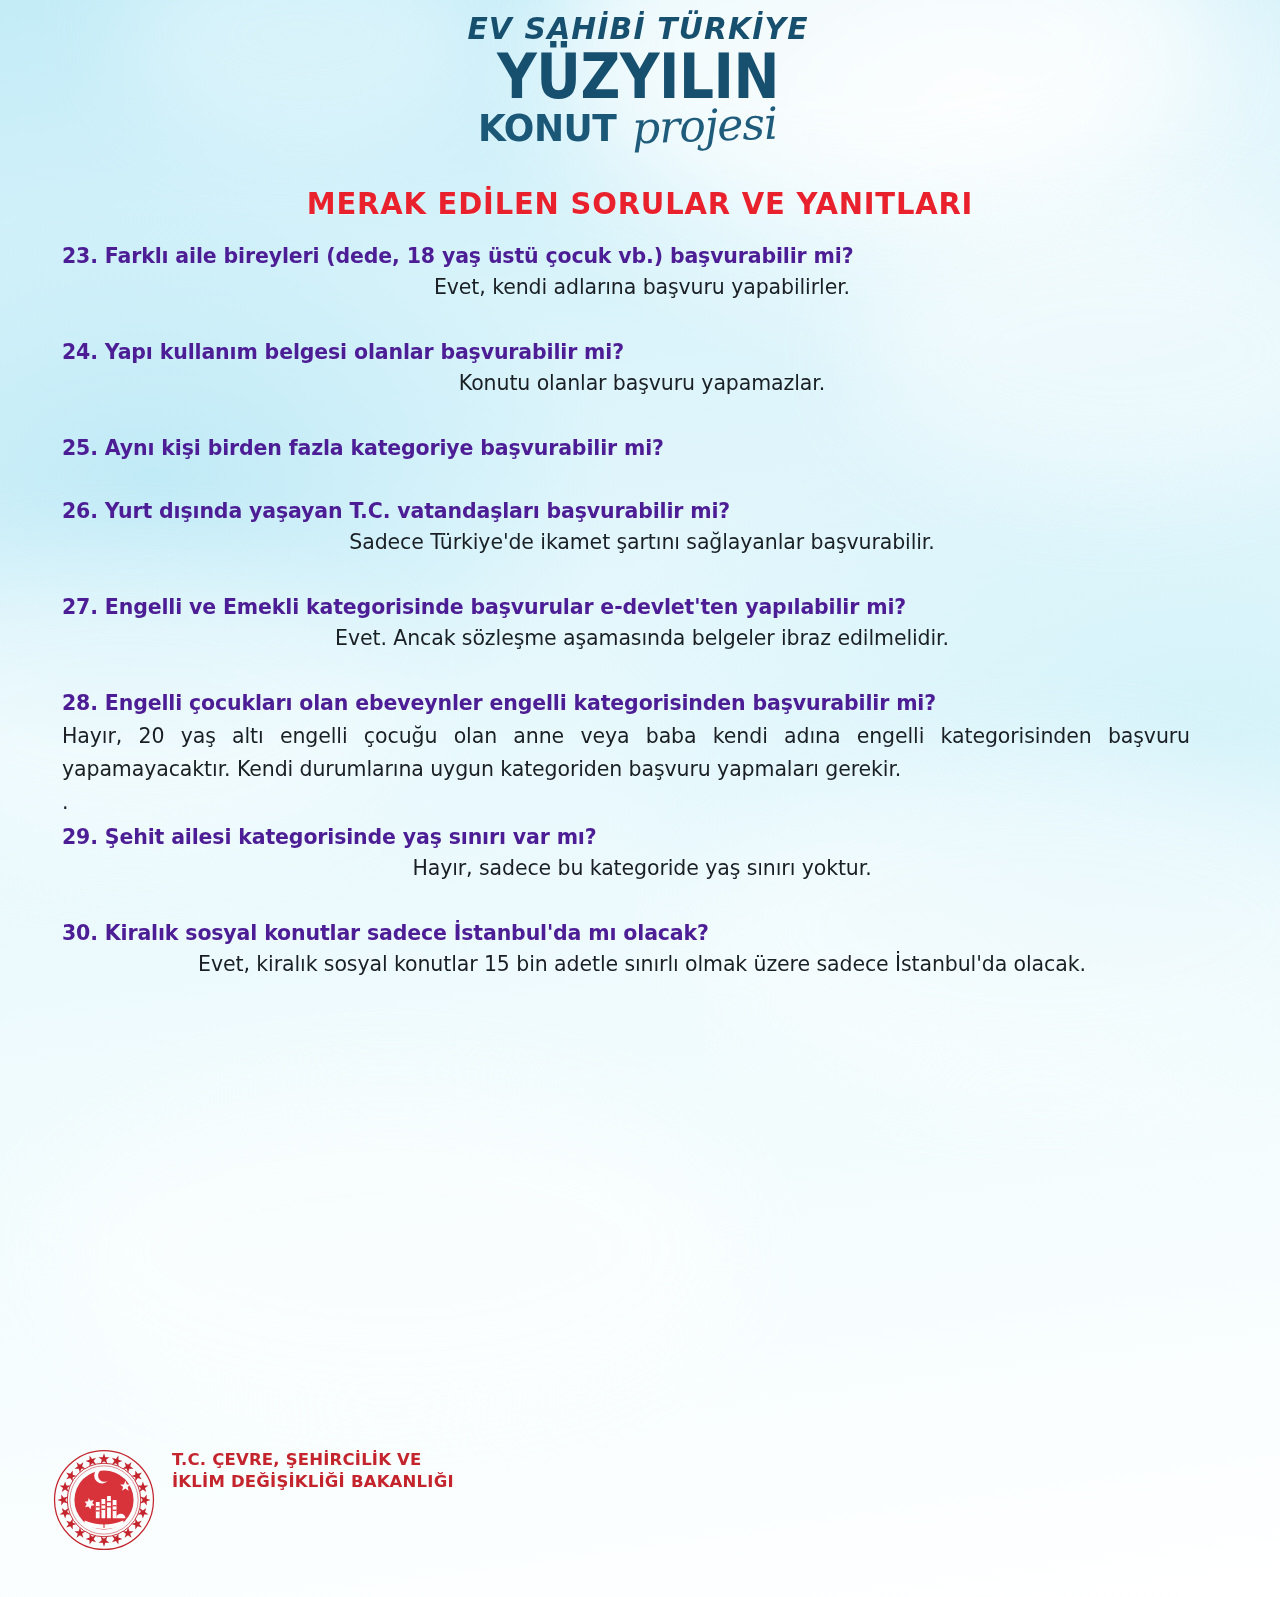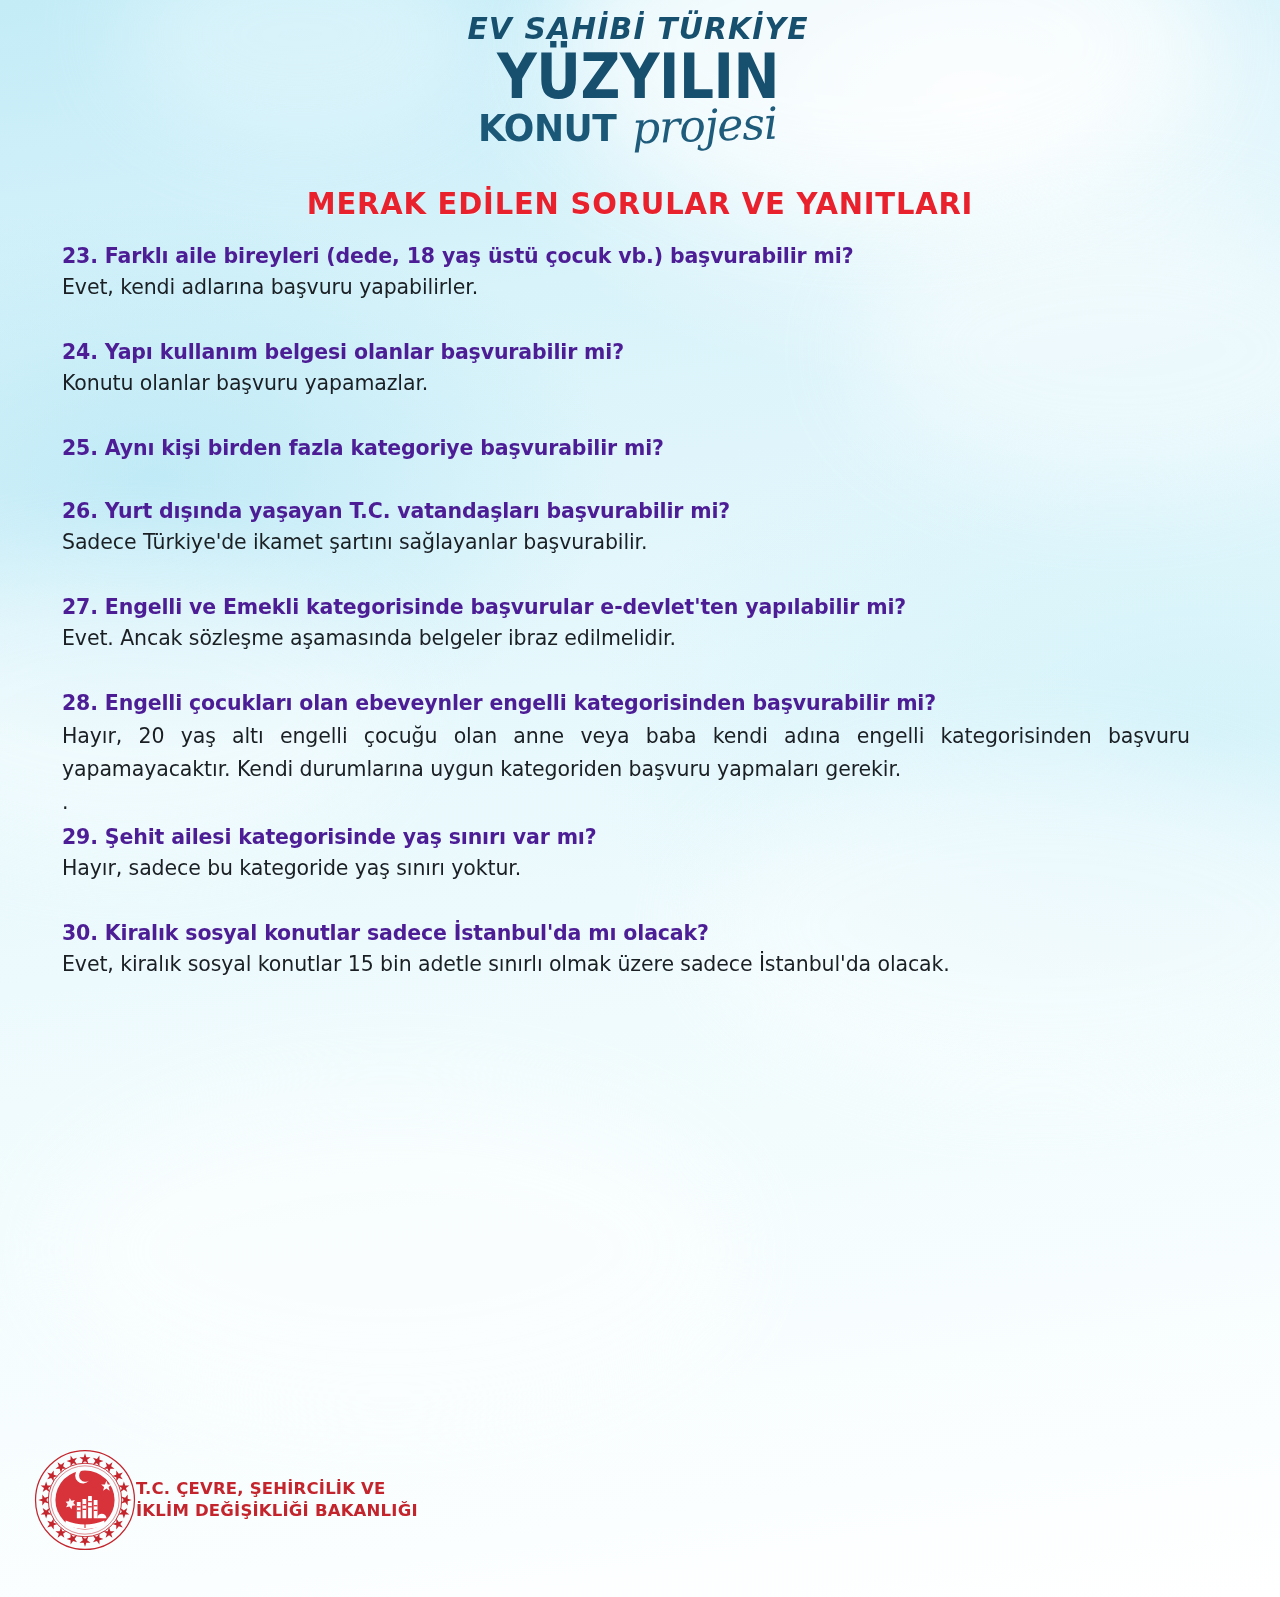--- a/index.html
+++ b/index.html
@@ -142,43 +142,45 @@
     letter-spacing:-0.15px;
     margin-bottom:3px;
   }
   .answer {
     font-family:"DejaVu Sans", sans-serif;
     font-weight:normal;
     font-size:20.5px;
     color:#1a1f24;
     line-height:1.46;
     letter-spacing:-0.1px;
+    text-align:center;
   }
   .answer.justified {
     text-align:justify;
     text-align-last:left;
     width:1128px;
     line-height:1.62;
   }
   .stray-dot {
     font-family:"DejaVu Sans", sans-serif;
     font-size:20.5px;
     color:#1a1f24;
     line-height:1.2;
     height:24px;
     margin-top:4px;
   }
 
   
   .footer {
     position:absolute;
-    left:34px;
+    left:53px;
     bottom:46px;
     display:flex;
-    align-items:center;
+    align-items:flex-start;
+    gap:17px;
     z-index:3;
   }
   .emblem { width:102px; height:102px; flex:0 0 102px; display:block; }
   .ministry-text {
     font-family:"DejaVu Sans", sans-serif;
     font-weight:bold;
     font-size:16.5px;
     line-height:1.36;
     color:#c4242c;
     letter-spacing:0.2px;

